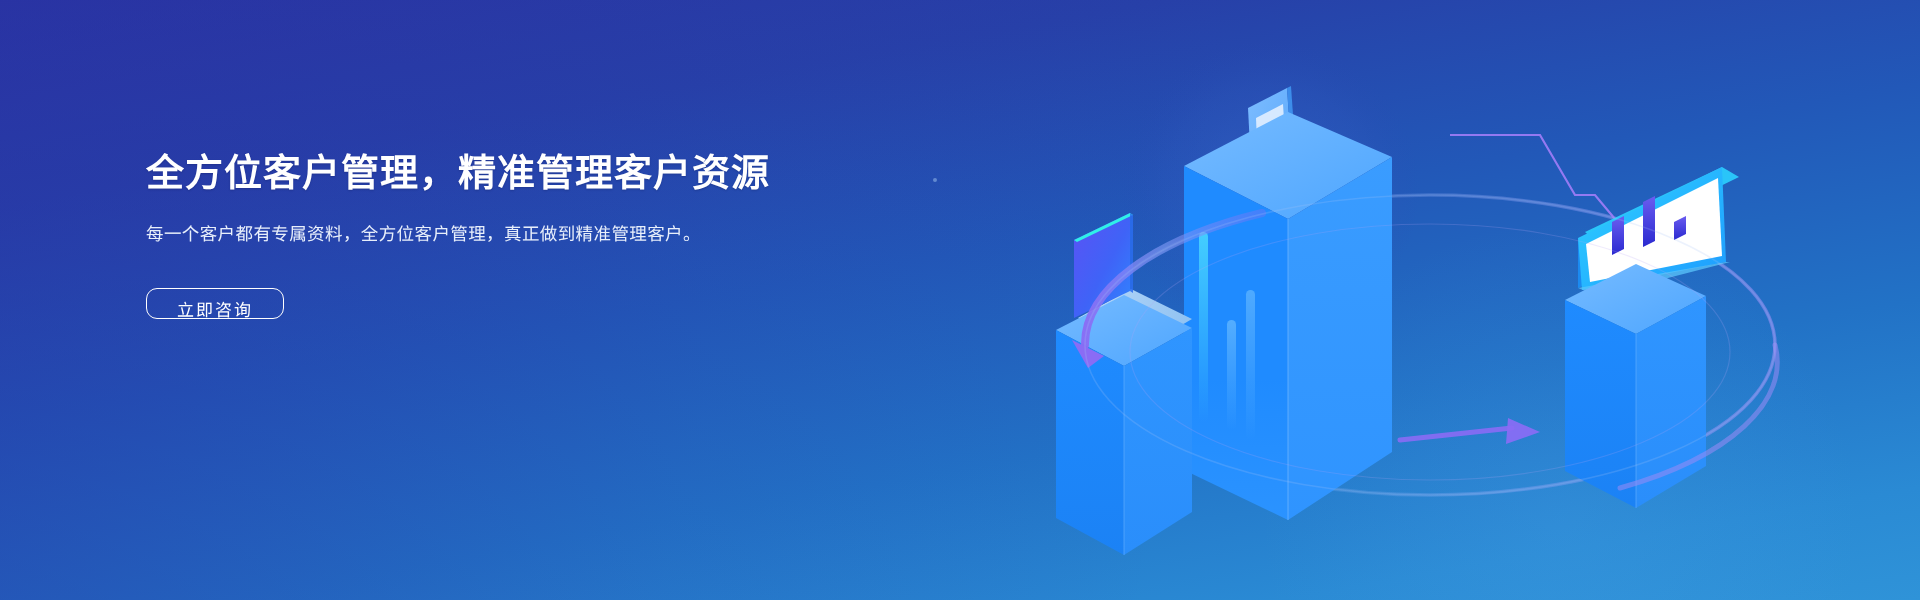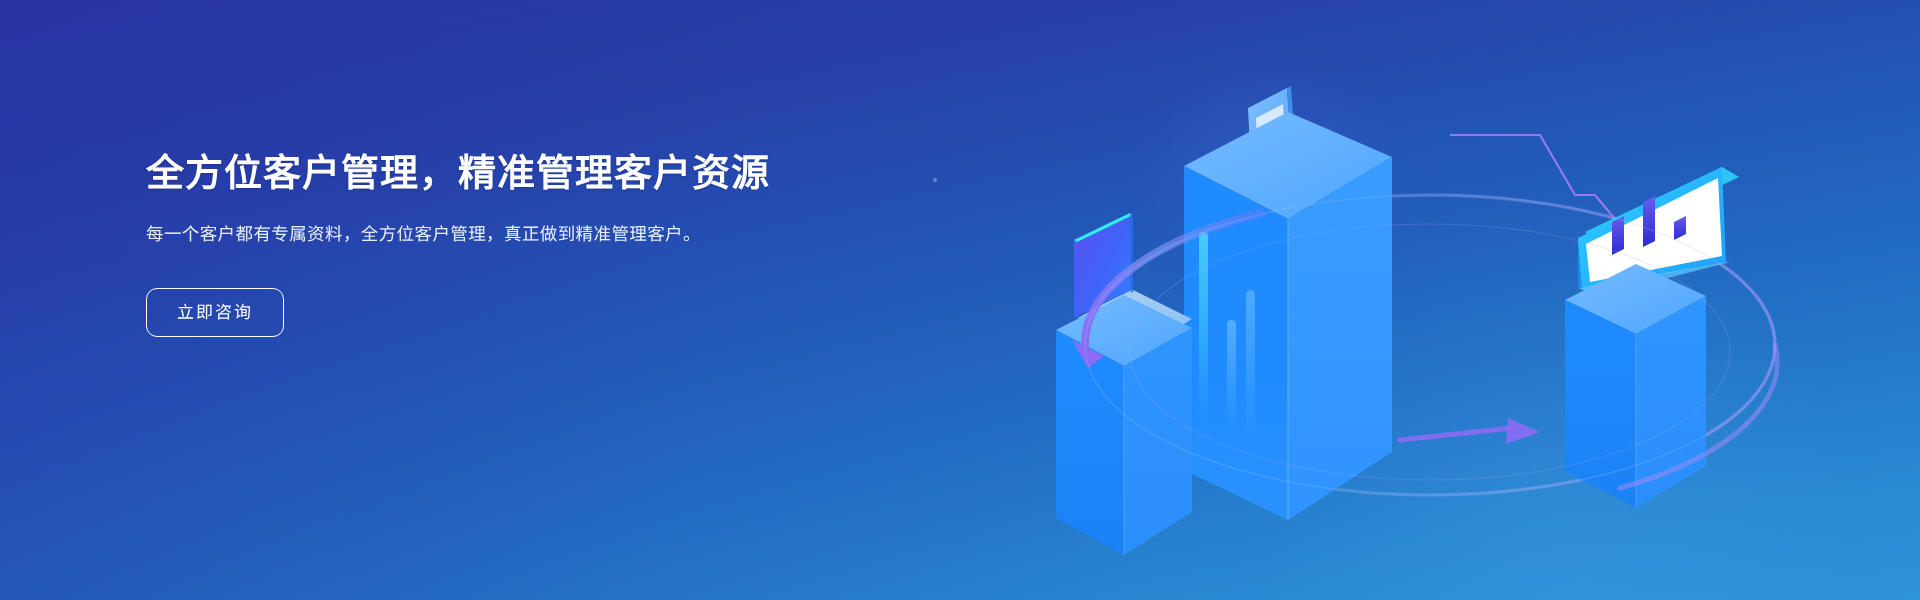--- a/index.html
+++ b/index.html
@@ -25,21 +25,21 @@
     margin:0;color:#ffffff;font-size:38px;line-height:1.25;font-weight:bold;
     letter-spacing:1px;white-space:nowrap;
     text-shadow:0 1px 2px rgba(10,20,70,.25);
   }
   .subcopy{
     margin:22px 0 0 0;color:#e8effb;font-size:17.5px;line-height:1.62;
     max-width:600px;letter-spacing:.4px;font-weight:normal;
   }
   .cta{
     display:inline-block;margin-top:40px;
-    padding:0 30px;height:49px;line-height:43px;
+    padding:0 30px;height:31px;line-height:43px;
     border:1.5px solid #ffffff;border-radius:11px;
     color:#ffffff;font-size:17px;letter-spacing:2px;
     background:transparent;cursor:pointer;box-sizing:border-box;
     font-family:inherit;
   }
   svg.art{position:absolute;right:0;top:0;width:920px;height:600px;z-index:4;}
 </style>
 </head>
 <body>
 

